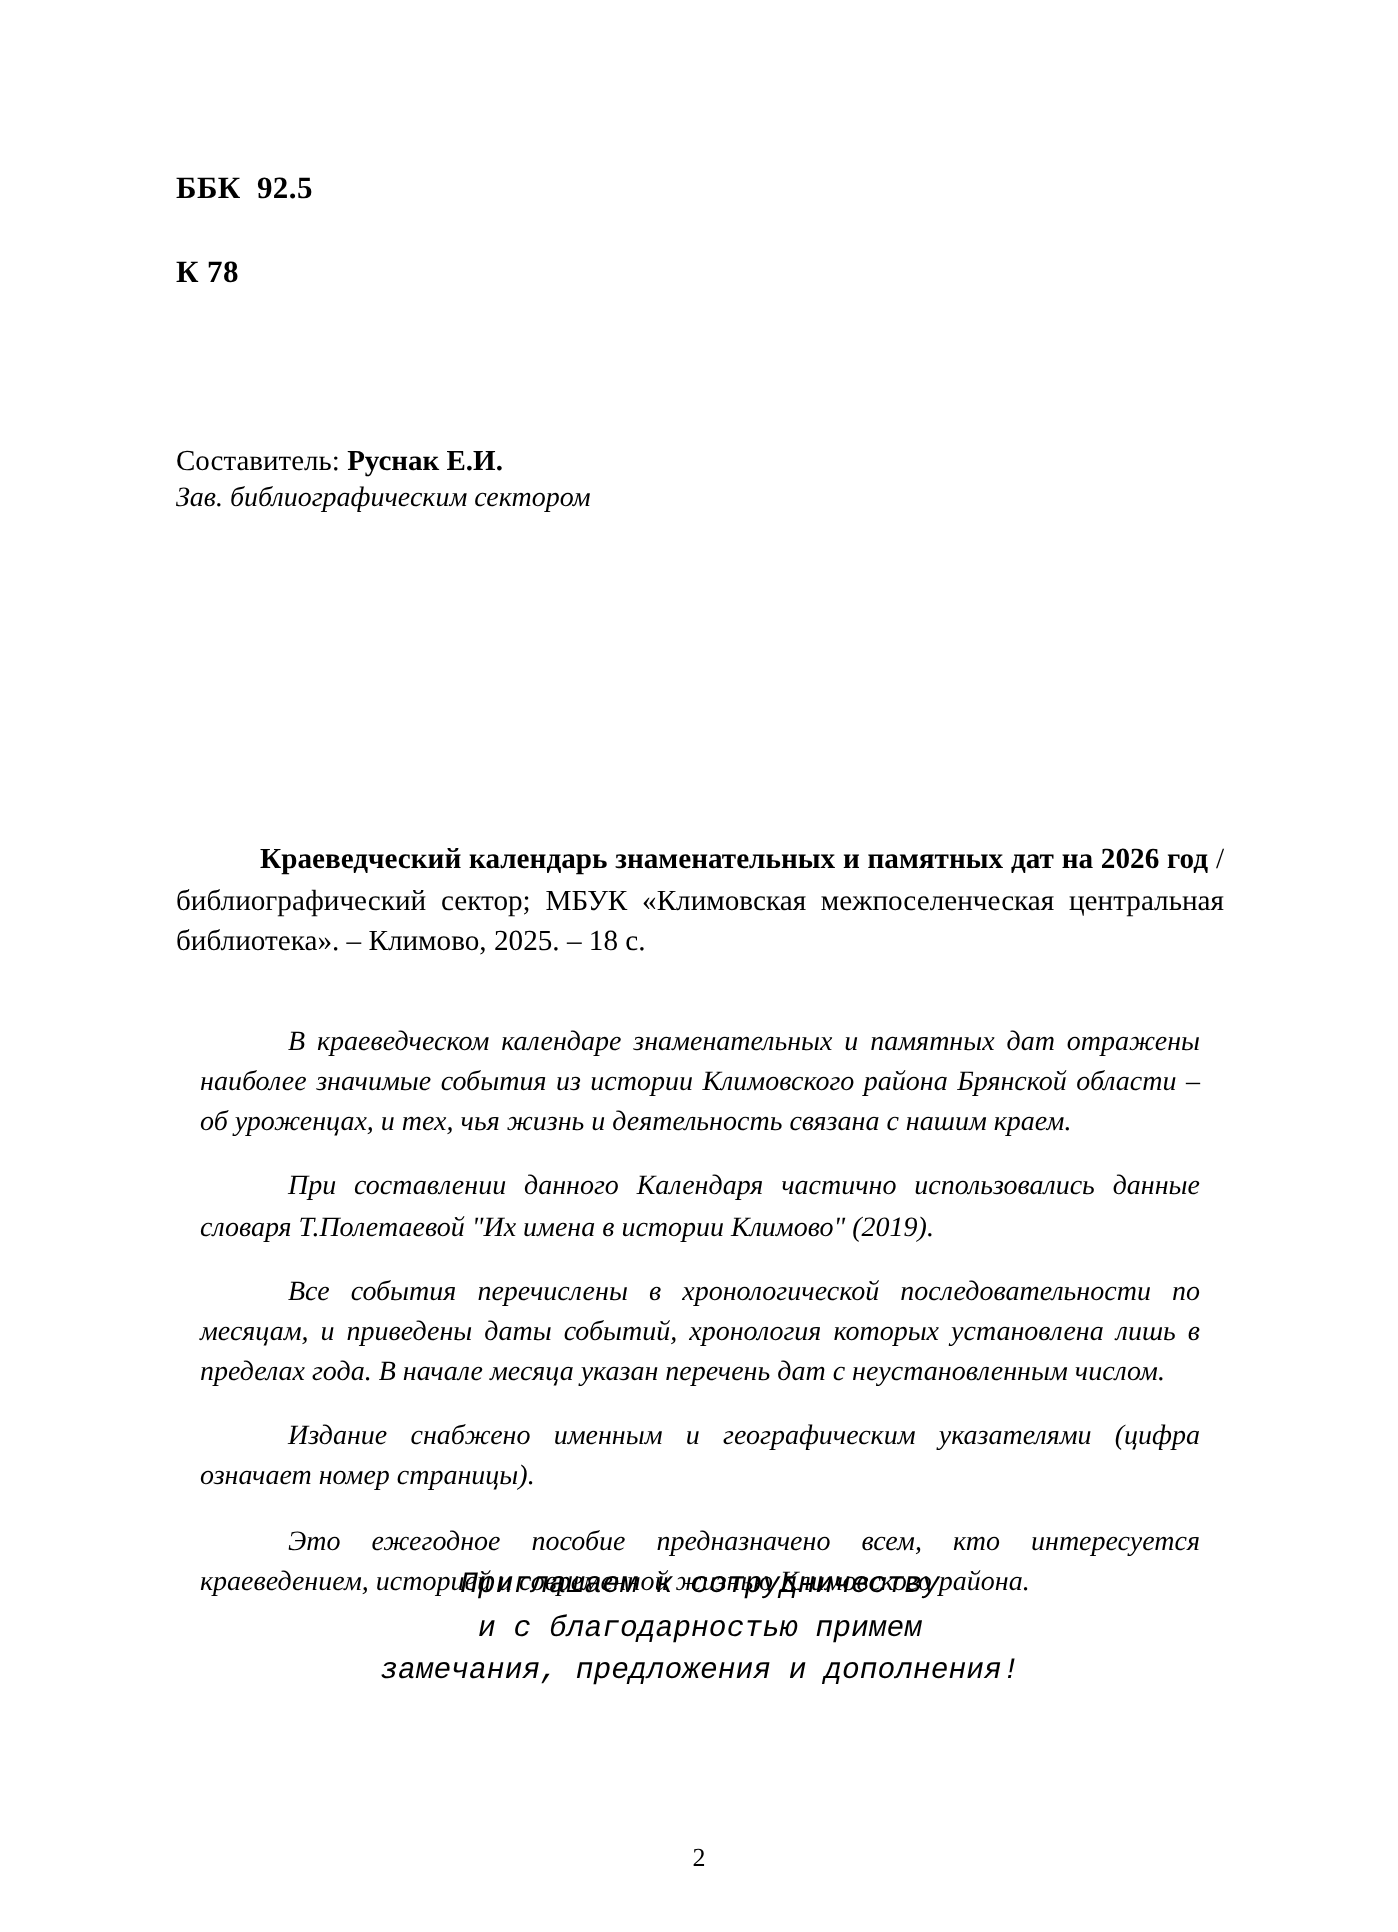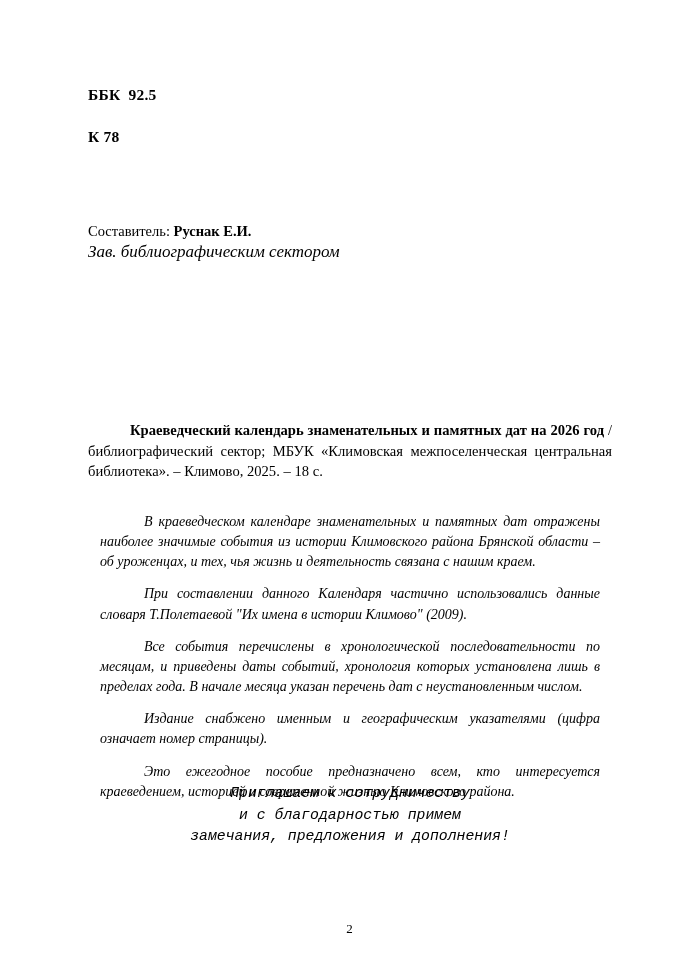--- a/index.html
+++ b/index.html
@@ -56,21 +56,21 @@
     margin-bottom: 17px;
   }
   .credit-line {
     font-size: 14.5px;
     line-height: 1.34;
   }
   .credit-line .name {
     font-weight: bold;
   }
   .credit-role {
-    font-size: 17px;
+    font-size: 14px;
     font-style: italic;
     line-height: 1.34;
   }
 
   
   .biblio {
     position: absolute;
     left: 88px;
     top: 420px;
     width: 524px;
@@ -146,21 +146,21 @@
       <div class="credit-role">Зав. библиографическим сектором</div>
     </div>
 
 
   </div>
 
   <div class="biblio"><b>Краеведческий календарь знаменательных и памятных дат на 2026 год</b><span> / библиографический сектор; МБУК «Климовская межпоселенческая центральная библиотека». – Климово, 2025. – 18 с.</span></div>
 
   <div class="body-text">
     <p class="para">В краеведческом календаре знаменательных и памятных дат отражены наиболее значимые события из истории Климовского района Брянской области – об уроженцах, и тех, чья жизнь и деятельность связана с нашим краем.</p>
-    <p class="para">При составлении данного Календаря частично использовались данные словаря Т.Полетаевой "Их имена в истории Климово" (2009).</p>
+    <p class="para">При составлении данного Календаря частично использовались данные словаря Т.Полетаевой "Их имена в истории Климово" (2019).</p>
     <p class="para">Все события перечислены в хронологической последовательности по месяцам, и приведены даты событий, хронология которых установлена лишь в пределах года. В начале месяца указан перечень дат с неустановленным числом.</p>
     <p class="para">Издание снабжено именным и географическим указателями (цифра означает номер страницы).</p>
     <p class="para">Это ежегодное пособие предназначено всем, кто интересуется краеведением, историей и современной жизнью Климовского района.</p>
   </div>
 
   <div class="closing">
     <div class="closing-line">Приглашаем к сотрудничеству</div>
     <div class="closing-line">и с благодарностью примем</div>
     <div class="closing-line">замечания, предложения и дополнения!</div>
   </div>

